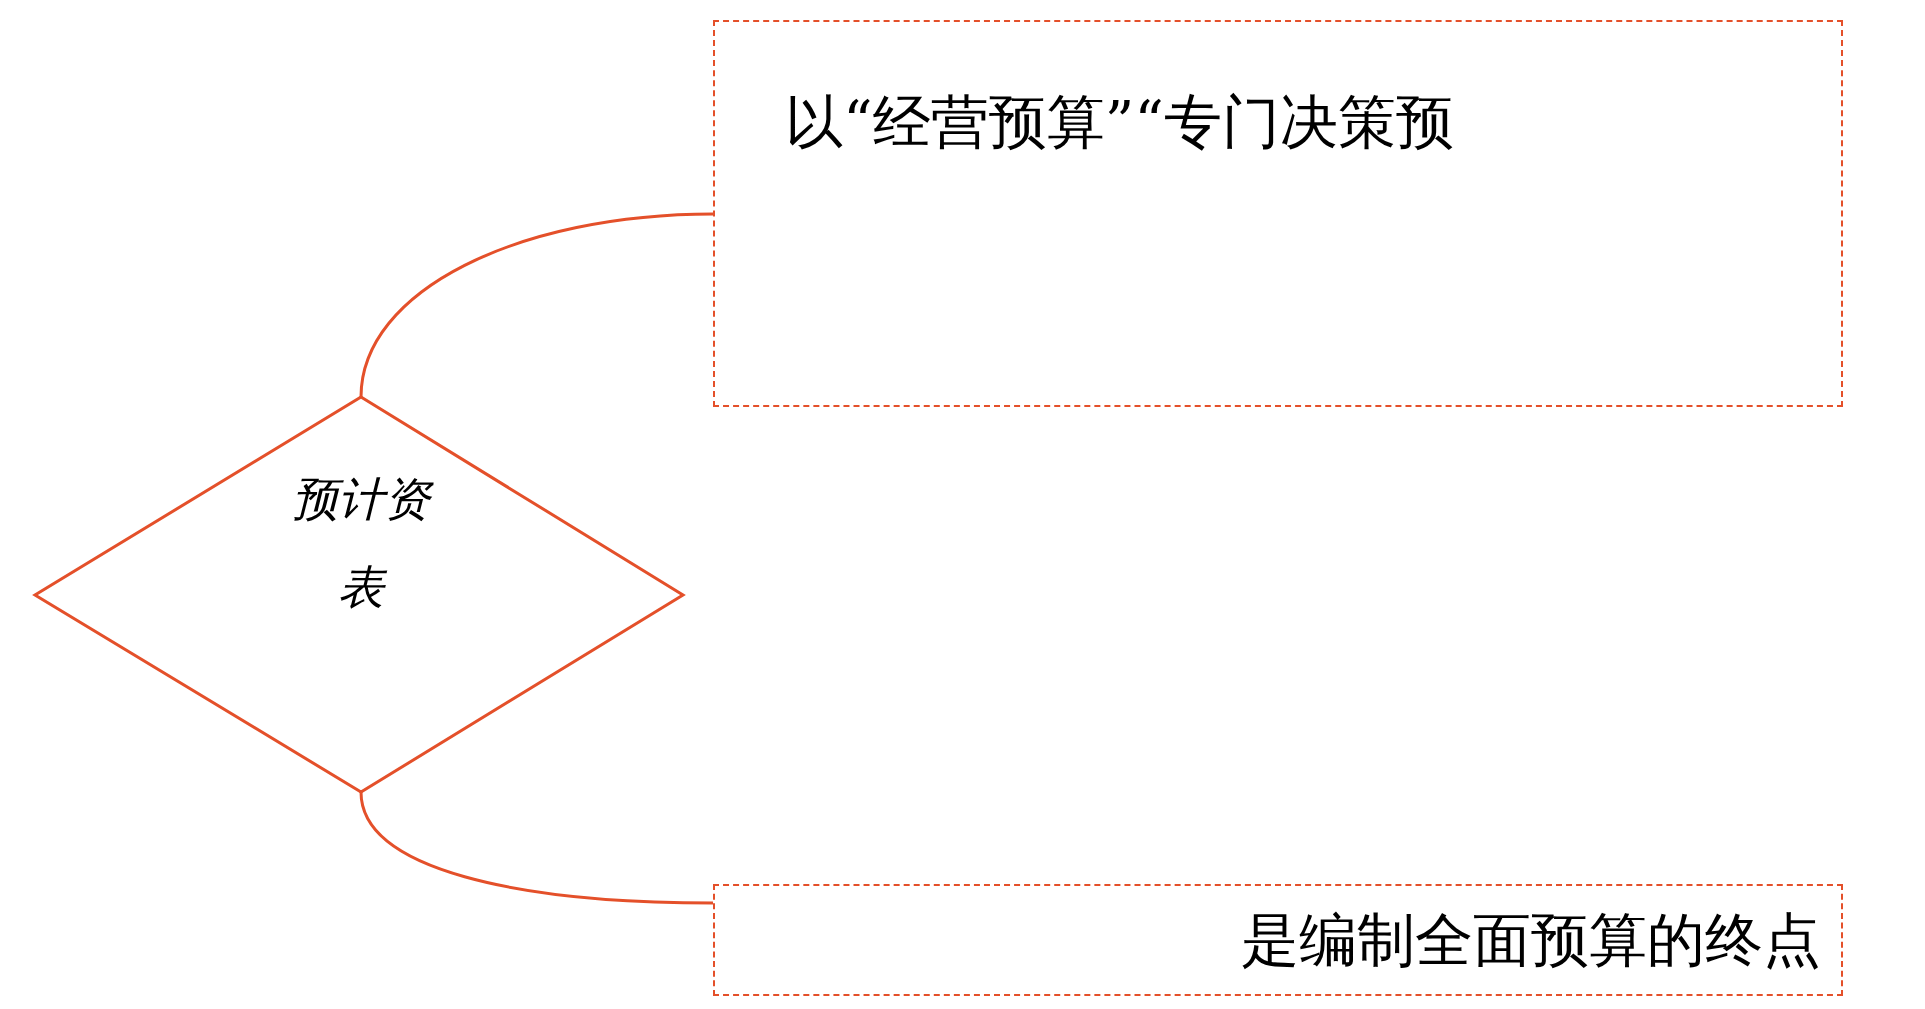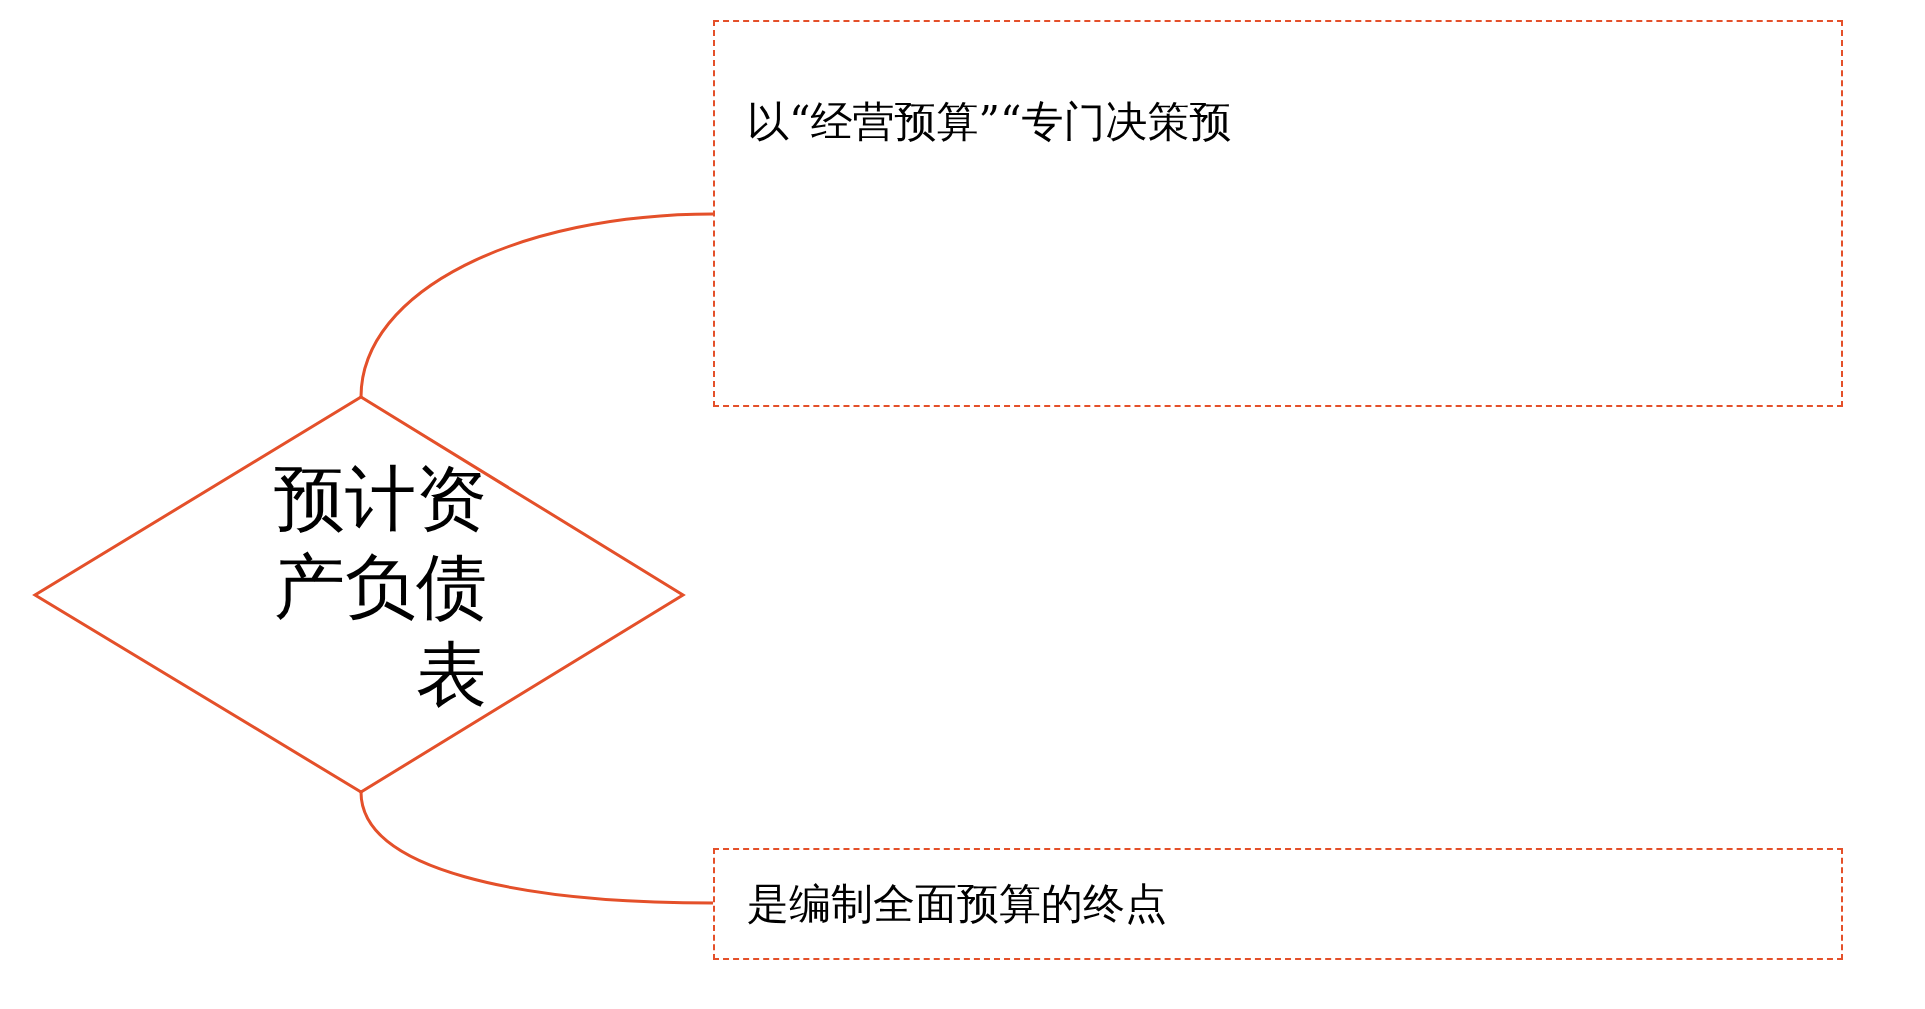--- a/index.html
+++ b/index.html
@@ -19,70 +19,72 @@
       left: 0;
       top: 0;
       width: 1925px;
       height: 1009px;
     }
     .diamond-label {
       position: absolute;
       left: 235px;
       top: 455px;
       width: 252px;
-      text-align: right;
-      font-size: 71px;
+      text-align: center;
+      font-size: 46px;
       line-height: 88px;
       color: #000000;
       letter-spacing: 0;
+      font-style: italic;
     }
     .note-box {
       position: absolute;
       box-sizing: border-box;
       border: 2px dashed #e4502a;
       background: transparent;
       color: #000000;
     }
     .note-top {
       left: 713px;
       top: 20px;
       width: 1130px;
       height: 387px;
       padding: 40px 20px 0 32px;
     }
     .note-bottom {
       left: 713px;
-      top: 848px;
+      top: 884px;
       width: 1130px;
       height: 112px;
       padding: 10px 20px 0 32px;
+      text-align: right;
     }
     .note-line {
-      font-size: 42px;
+      font-size: 58px;
       line-height: 120px;
       white-space: nowrap;
       height: 120px;
+      margin-left: 38px;
     }
     .note-bottom .note-line {
       line-height: 88px;
       height: 88px;
     }
   </style>
 </head>
 <body>
 
 <svg class="connectors" viewBox="0 0 1925 1009" xmlns="http://www.w3.org/2000/svg">
   <polygon points="361,397 683,595 361,792 35,595" fill="none" stroke="#e4502a" stroke-width="3"></polygon>
   <path d="M361,397 C361,290 520,214 713,214" fill="none" stroke="#e4502a" stroke-width="3"></path>
   <path d="M361,792 C361,870 520,903 713,903" fill="none" stroke="#e4502a" stroke-width="3"></path>
 </svg>
 
 <div class="diamond-label">
   <div>预计资</div>
-  <div>产负债</div>
   <div>表</div>
 </div>
 
 <div class="note-box note-top">
   <div class="note-line">以“经营预算”“专门决策预</div>
 </div>
 
 <div class="note-box note-bottom">
   <div class="note-line">是编制全面预算的终点</div>
 </div>

